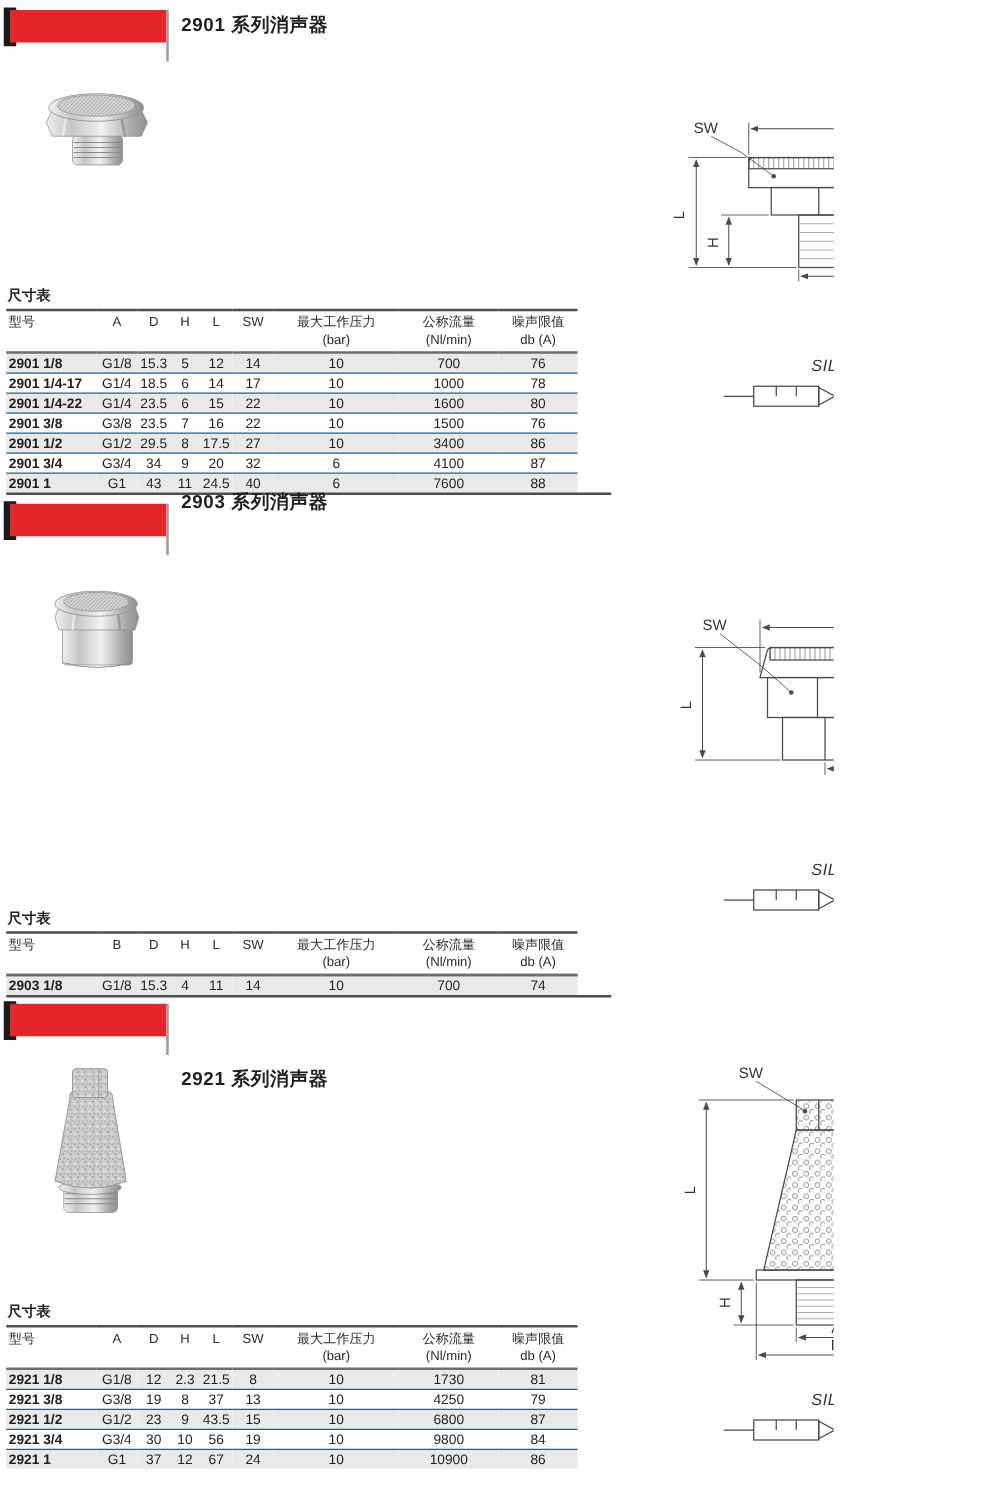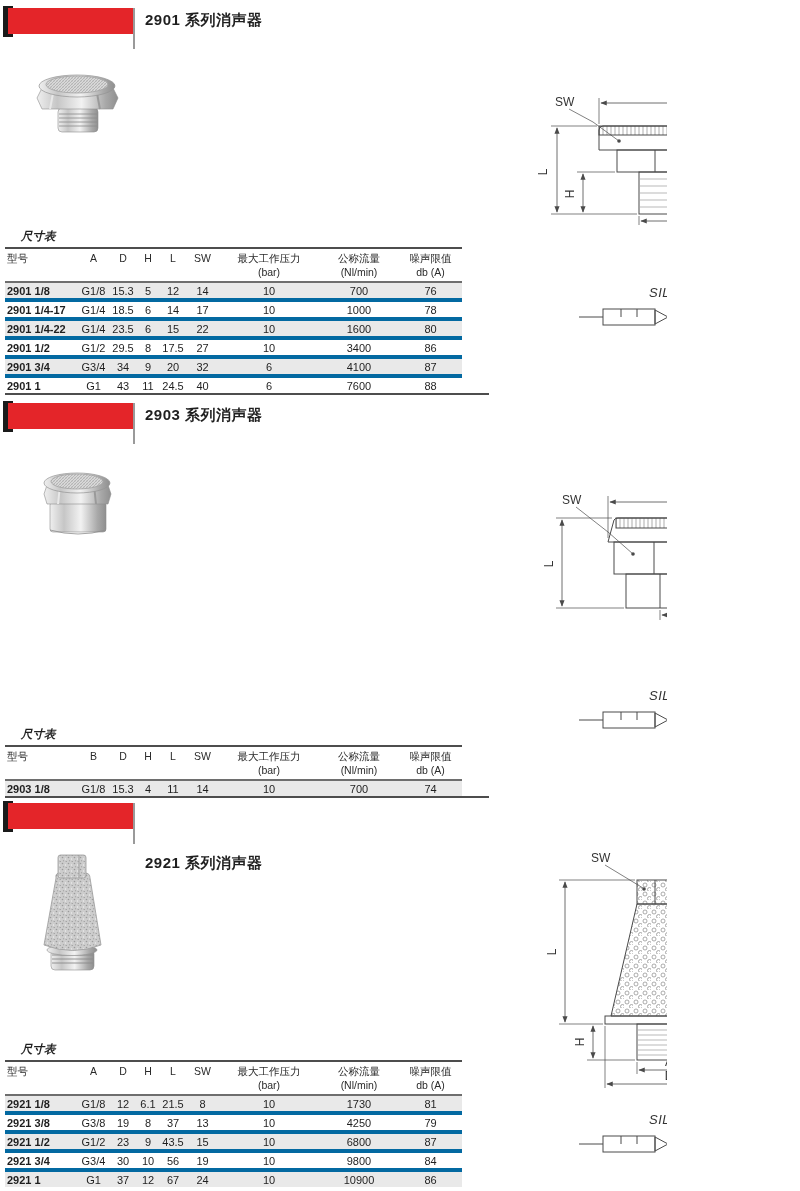--- a/index.html
+++ b/index.html
@@ -7,35 +7,35 @@
   .canvas{position:relative;width:667px;height:1191px;background:#ffffff;overflow:hidden;}
 
   
   .bar-black{position:absolute;width:10px;height:31px;background:#1a1a1a;}
   .bar-red{position:absolute;width:125px;height:26px;background:#e42529;}
   .bar-vline{position:absolute;width:2px;height:41px;background:#9a9a9a;}
   .section-title{position:absolute;font-size:15px;font-weight:bold;letter-spacing:.5px;white-space:nowrap;}
 
   
   .tbl-wrap{position:absolute;width:487px;}
-  .tbl-label{font-size:11.5px;font-weight:bold;margin:0 0 3px 16px;font-style:italic;}
+  .tbl-label{font-size:11.5px;font-weight:bold;margin:0 0 3px 1px;}
   table.dim{border-collapse:collapse;table-layout:fixed;width:455px;font-size:11px;}
   table.dim thead tr{border-top:2px solid #4d4d4d;border-bottom:2px solid #6e6e6e;margin-top:12px;}
   table.dim th{font-weight:normal;text-align:center;vertical-align:top;padding:3px 0 2px 0;font-size:10.5px;line-height:1.3;color:#2a2a2a;}
   table.dim th:first-child{text-align:left;padding-left:2px;}
   table.dim th:nth-child(1){width:70px}
   table.dim th:nth-child(2){width:33px}
   table.dim th:nth-child(3){width:26px}
   table.dim th:nth-child(4){width:24px}
   table.dim th:nth-child(5){width:26px}
   table.dim th:nth-child(6){width:33px}
   table.dim th:nth-child(7){width:100px}
   table.dim th:nth-child(8){width:80px}
   table.dim th:nth-child(9){width:63px}
-  table.dim tbody tr{border-bottom:4px solid #0369a1;}
+  table.dim tbody tr{border-bottom:1px solid #0369a1;}
   table.dim tbody tr:nth-child(odd){background:#e9e9e9;}
   table.dim tbody tr:last-child{border-bottom:none;margin-top:16px;}
   table.dim td{text-align:center;padding:2px 0 1px 0;height:12px;}
   table.dim td:first-child{text-align:left;font-weight:bold;padding-left:2px;white-space:nowrap;}
   .tbl-bottom-rule{width:484px;height:2px;background:#4d4d4d;margin-top:0px;}
 
   
   .art{position:absolute;}
   svg text.dim{font-family:"Liberation Sans","DejaVu Sans",sans-serif;font-size:12px;fill:#333;}
   svg text.sil{font-family:"Liberation Sans","DejaVu Sans",sans-serif;font-size:13px;font-style:italic;fill:#333;letter-spacing:.5px;}
@@ -212,20 +212,31 @@
             <td>G1/4</td>
             <td>23.5</td>
             <td>6</td>
             <td>15</td>
             <td>22</td>
             <td>10</td>
             <td>1600</td>
             <td>80</td>
           </tr>
           <tr>
+            <td>2901 3/8</td>
+            <td>G3/8</td>
+            <td>23.5</td>
+            <td>7</td>
+            <td>16</td>
+            <td>22</td>
+            <td>10</td>
+            <td>1500</td>
+            <td>76</td>
+          </tr>
+          <tr>
             <td>2901 1/2</td>
             <td>G1/2</td>
             <td>29.5</td>
             <td>8</td>
             <td>17.5</td>
             <td>27</td>
             <td>10</td>
             <td>3400</td>
             <td>86</td>
           </tr>
@@ -252,21 +263,21 @@
             <td>88</td>
           </tr>
         </tbody>
       </table>
     <div class="tbl-bottom-rule"></div>
   </div>
 
   <div class="bar-black" style="left:3px;top:401px;"></div>
   <div class="bar-red" style="left:8px;top:403px;"></div>
   <div class="bar-vline" style="left:133px;top:403px;"></div>
-  <div class="section-title" style="left:145px;top:406px;">2903 系列消声器</div>
+  <div class="section-title" style="left:145px;top:392px;">2903 系列消声器</div>
 
   <svg class="art" style="left:30px;top:460px;" width="95" height="85" viewBox="0 0 95 85">
     <rect x="20" y="42" width="56" height="30" rx="3" fill="url(#sil1g)" stroke="#8d8d8d" stroke-width="0.6"></rect>
     <path d="M20,70 Q48,78 76,70" fill="none" stroke="#8d8d8d" stroke-width="0.8"></path>
     <polygon points="17,25 78,25 81,34 78,44 17,44 14,34" fill="url(#sil1g)" stroke="#8d8d8d" stroke-width="0.6"></polygon>
     <line x1="30" y1="25" x2="28" y2="44" stroke="#e8e8e8" stroke-width="2"></line>
     <line x1="64" y1="25" x2="66" y2="44" stroke="#9a9a9a" stroke-width="2"></line>
     <ellipse cx="47" cy="23" rx="33" ry="10" fill="url(#sil1g)" stroke="#949494" stroke-width="0.7"></ellipse>
     <ellipse cx="47" cy="21.5" rx="26" ry="7.5" fill="url(#mesh1)" stroke="#a2a2a2" stroke-width="0.8"></ellipse>
   </svg>
@@ -482,21 +493,21 @@
               <div>噪声限值</div>
               <div>db (A)</div>
             </th>
           </tr>
         </thead>
         <tbody>
           <tr>
             <td>2921 1/8</td>
             <td>G1/8</td>
             <td>12</td>
-            <td>6.1</td>
+            <td>2.3</td>
             <td>21.5</td>
             <td>8</td>
             <td>10</td>
             <td>1730</td>
             <td>81</td>
           </tr>
           <tr>
             <td>2921 3/8</td>
             <td>G3/8</td>
             <td>19</td>

